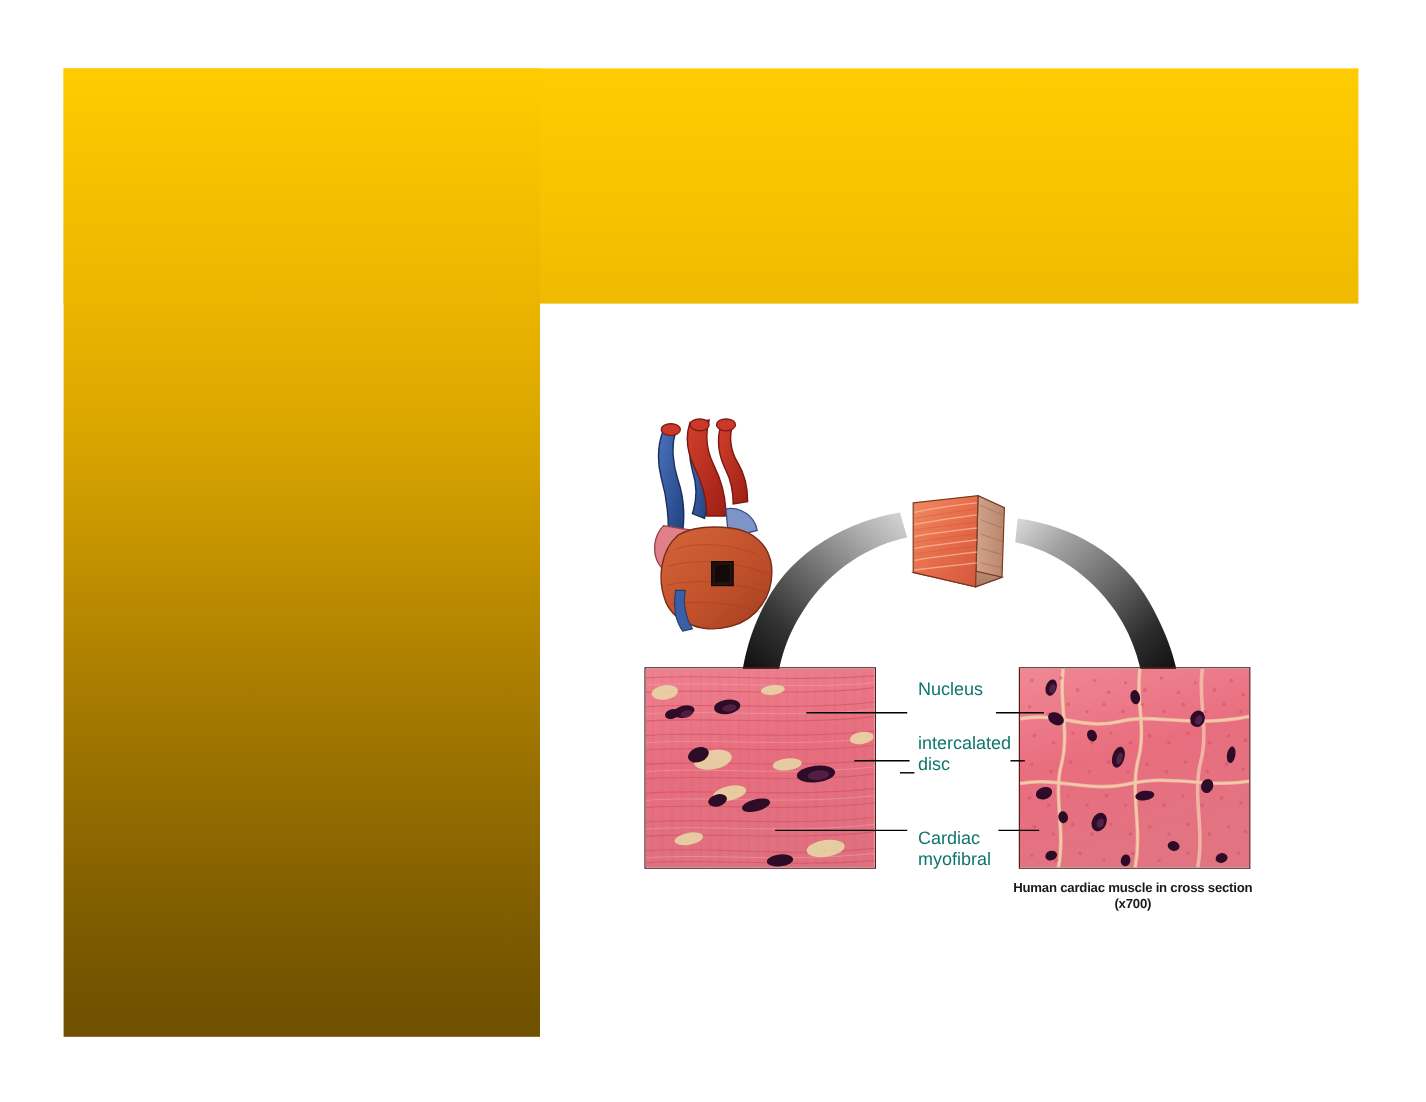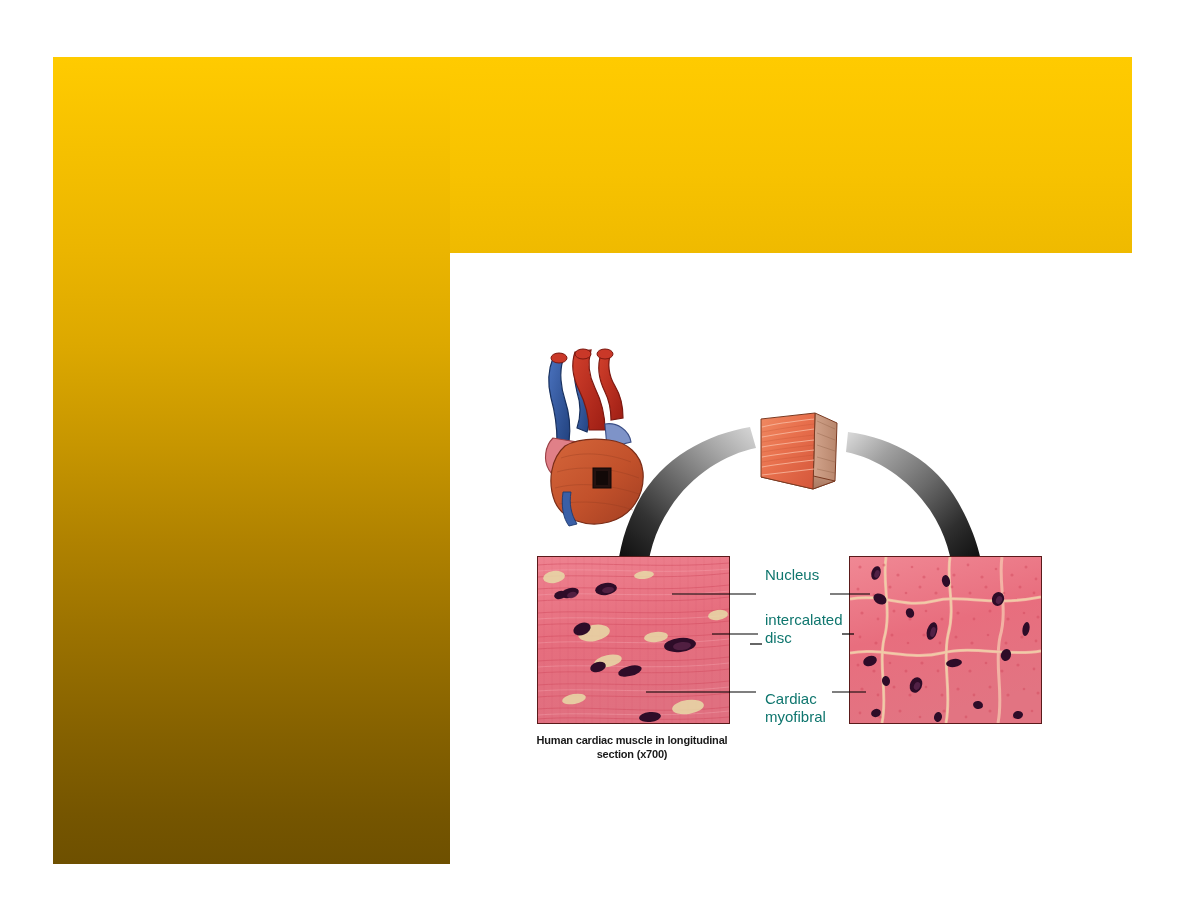--- a/index.html
+++ b/index.html
@@ -541,17 +541,17 @@
 
         <line x1="262" y1="382" x2="308" y2="382"></line>
         <line x1="300" y1="392" x2="312" y2="392"></line>
         <line x1="392" y1="382" x2="404" y2="382"></line>
 
         <line x1="196" y1="440" x2="306" y2="440"></line>
         <line x1="382" y1="440" x2="416" y2="440"></line>
       </g>
     </svg>
 
-    <div class="caption left">Human cardiac muscle in
-longitudinal section (x700)</div>
+    <div class="caption right">Human cardiac muscle in
+cross section (x700)</div>
 
   </div>
 </div>
 
 </body></html>

